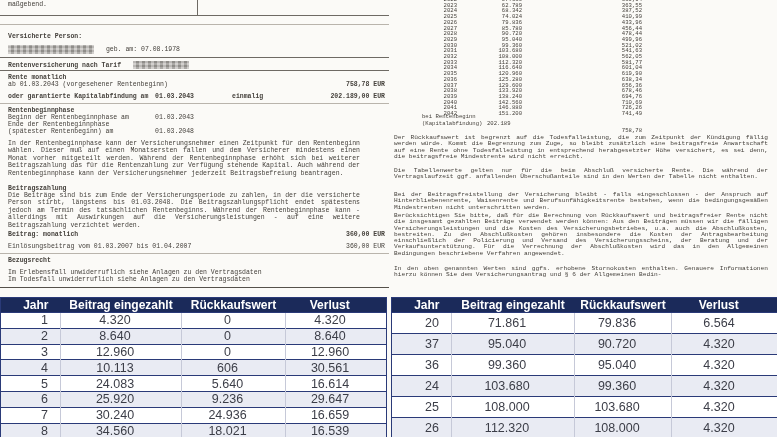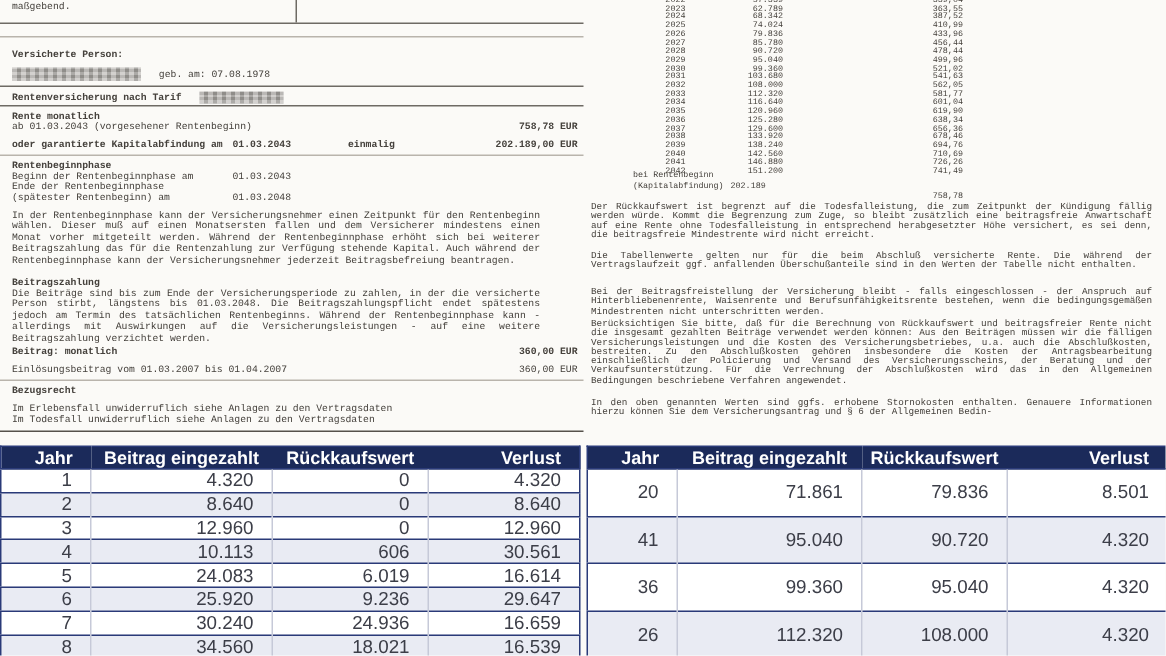--- a/index.html
+++ b/index.html
@@ -40,21 +40,21 @@
   
   .losstable{position:absolute;left:0;top:297px;width:777px;display:flex;gap:4px;
     font-family:"Liberation Sans","DejaVu Sans",sans-serif;}
   table.half{border-collapse:collapse;table-layout:fixed;background:#fff;border:1px solid var(--table-border);}
   table.half th{background:var(--table-header-bg);color:#fff;font-size:12px;font-weight:bold;height:15px;padding:0;}
   table.half td{font-size:12.5px;color:var(--table-text);height:15.8px;padding:0;border-top:1px solid var(--table-border);}
   table.half td + td, table.half th + th{border-left:1px solid #c6c9d8;}
   table.half th + th{border-left:none;}
   table.half tr:nth-child(even) td{background:var(--table-alt-row);}
   .c-jahr{text-align:right;padding-right:12px !important;}
-  .c-num{text-align:right;padding-right:12px !important;margin-top:14px;}
+  .c-num{text-align:center;padding-right:12px !important;margin-top:14px;}
   th.c-mid{text-align:center;}
 </style>
 </head>
 <body>
 
 <div class="page-left">
   <div class="abs" style="left:8px;top:1px;">maßgebend.</div>
   <div class="vline" style="left:197px;top:0;height:15px;"></div>
   <div class="rule" style="top:15px;"></div>
   <div class="rule light" style="top:24px;"></div>
@@ -192,21 +192,21 @@
         </tr>
         <tr>
           <td class="c-jahr">4</td>
           <td class="c-num">10.113</td>
           <td class="c-num">606</td>
           <td class="c-num">30.561</td>
         </tr>
         <tr>
           <td class="c-jahr">5</td>
           <td class="c-num">24.083</td>
-          <td class="c-num">6.019</td>
+          <td class="c-num">5.640</td>
           <td class="c-num">16.614</td>
         </tr>
         <tr>
           <td class="c-jahr">6</td>
           <td class="c-num">25.920</td>
           <td class="c-num">9.236</td>
           <td class="c-num">29.647</td>
         </tr>
         <tr>
           <td class="c-jahr">7</td>
@@ -235,35 +235,47 @@
           <th class="c-mid">Beitrag eingezahlt</th>
           <th class="c-mid">Rückkaufswert</th>
           <th class="c-num">Verlust</th>
         </tr>
       </thead>
       <tbody>
         <tr>
           <td class="c-jahr">20</td>
           <td class="c-num">71.861</td>
           <td class="c-num">79.836</td>
-          <td class="c-num">8.501</td>
-        </tr>
-        <tr>
-          <td class="c-jahr">41</td>
+          <td class="c-num">6.564</td>
+        </tr>
+        <tr>
+          <td class="c-jahr">37</td>
           <td class="c-num">95.040</td>
           <td class="c-num">90.720</td>
           <td class="c-num">4.320</td>
         </tr>
         <tr>
           <td class="c-jahr">36</td>
           <td class="c-num">99.360</td>
           <td class="c-num">95.040</td>
           <td class="c-num">4.320</td>
         </tr>
         <tr>
+          <td class="c-jahr">24</td>
+          <td class="c-num">103.680</td>
+          <td class="c-num">99.360</td>
+          <td class="c-num">4.320</td>
+        </tr>
+        <tr>
+          <td class="c-jahr">25</td>
+          <td class="c-num">108.000</td>
+          <td class="c-num">103.680</td>
+          <td class="c-num">4.320</td>
+        </tr>
+        <tr>
           <td class="c-jahr">26</td>
           <td class="c-num">112.320</td>
           <td class="c-num">108.000</td>
           <td class="c-num">4.320</td>
         </tr>
       </tbody>
     </table>
 </div>
 
 </body></html>

